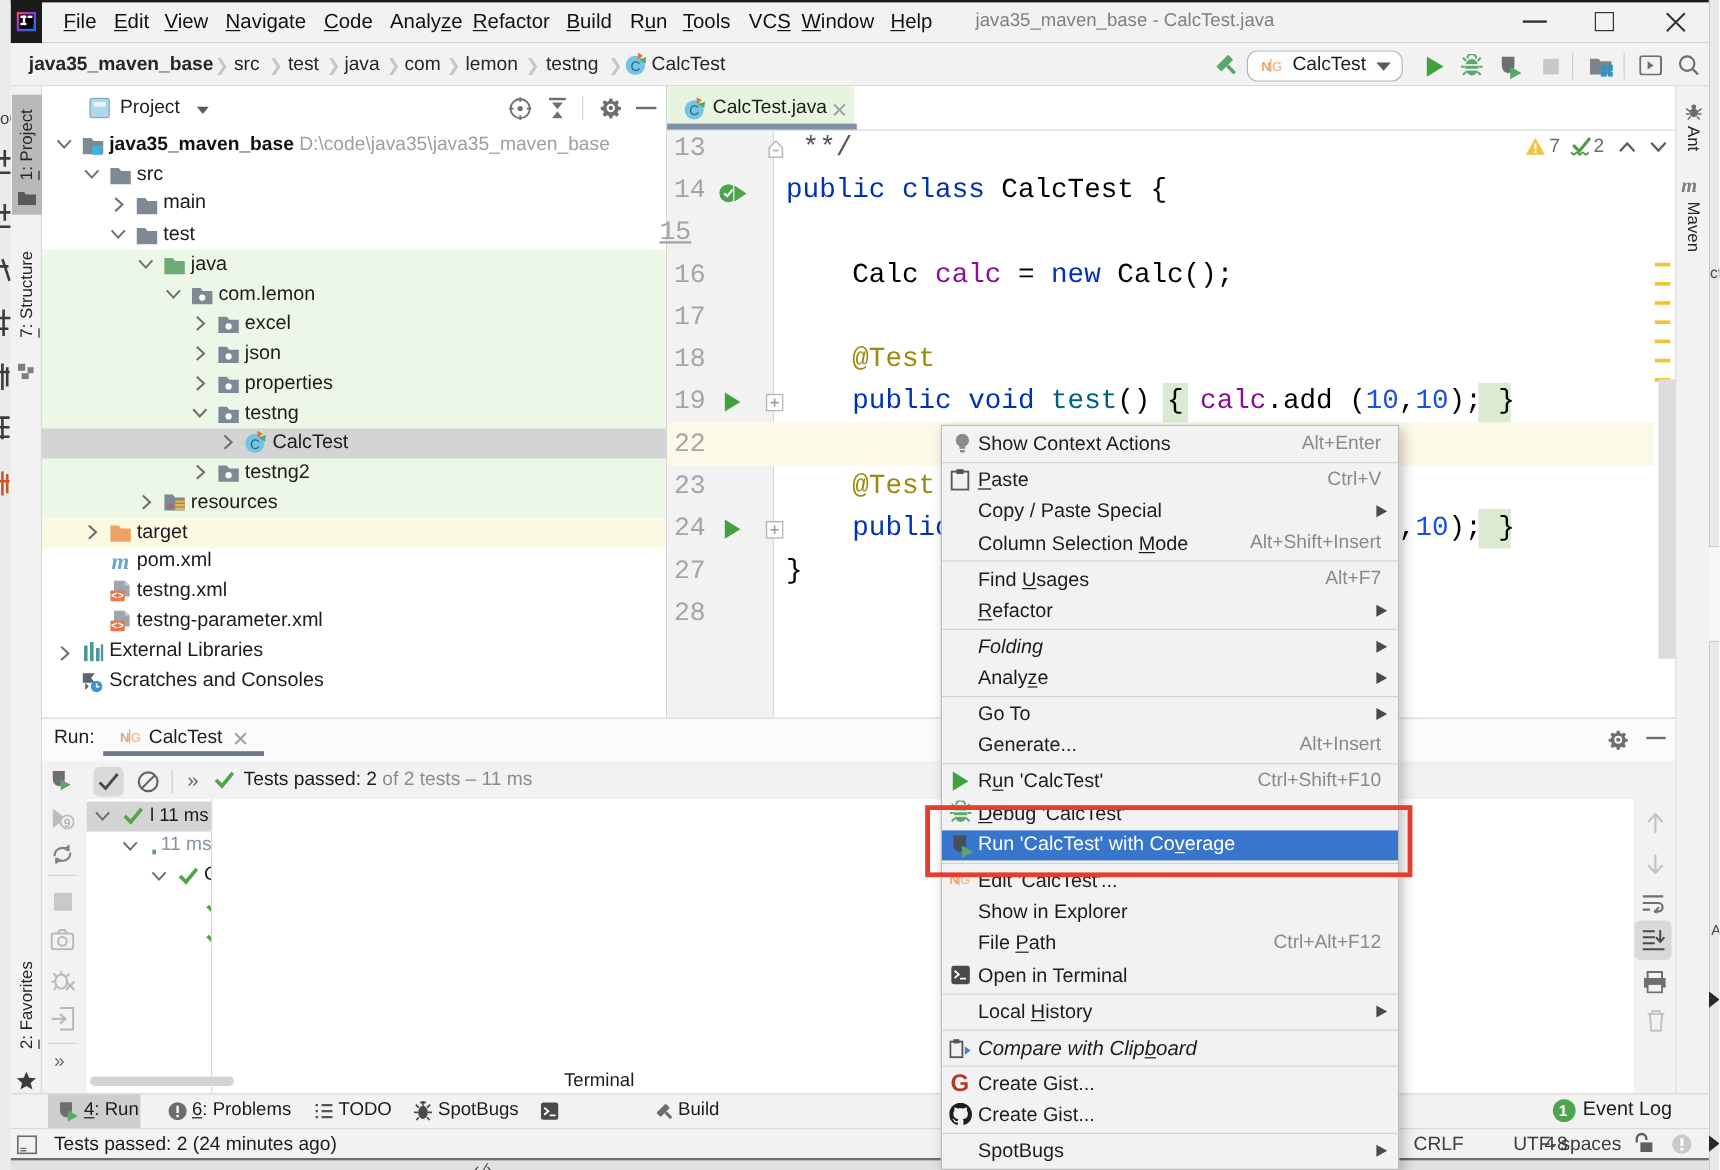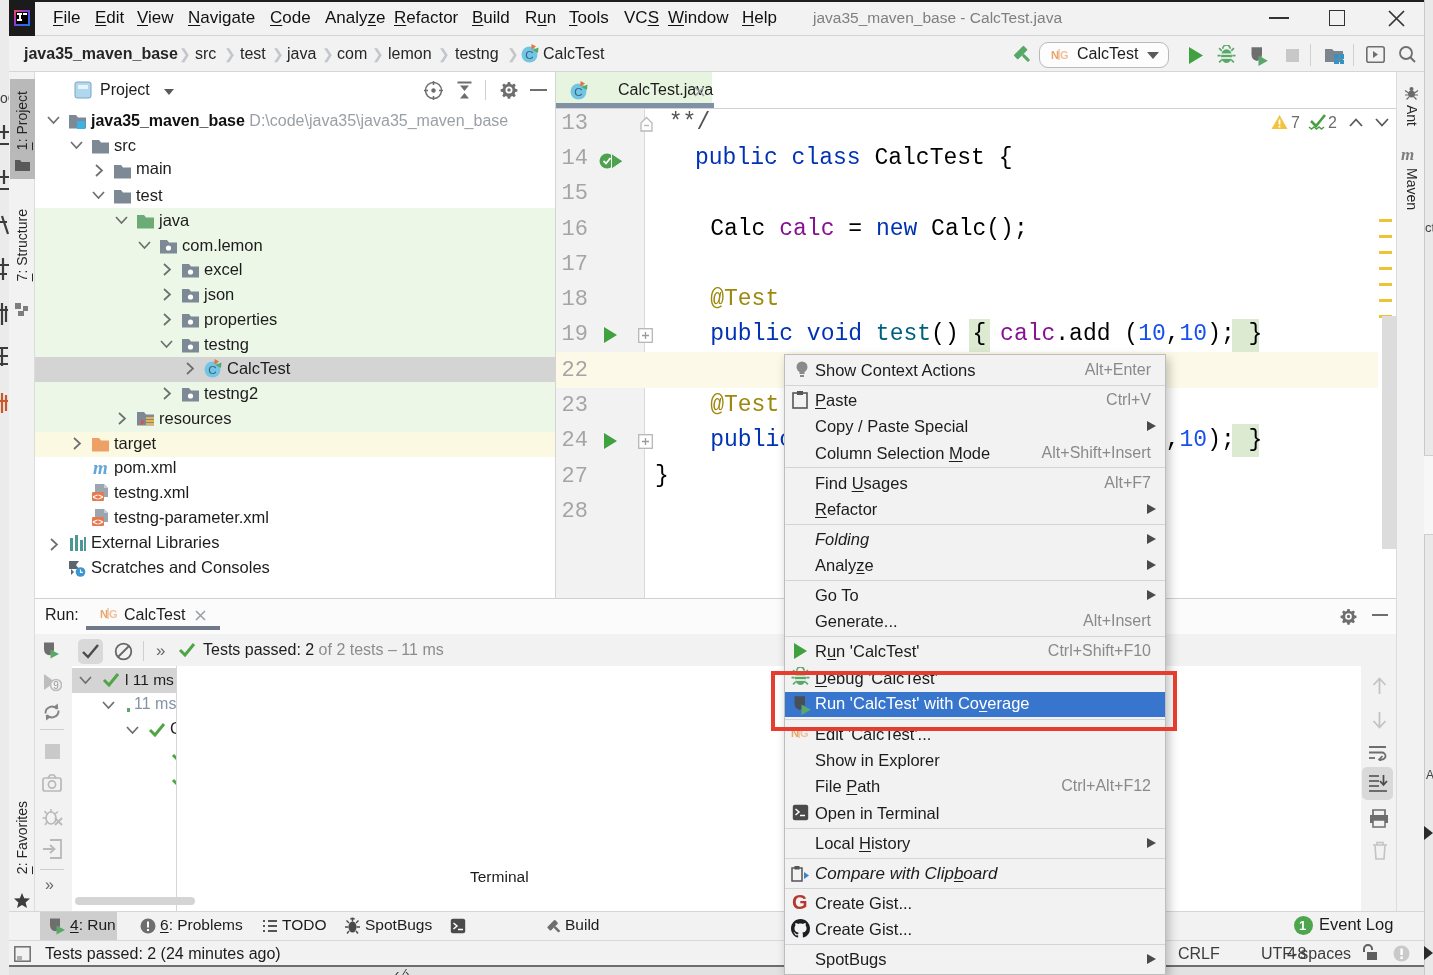--- a/index.html
+++ b/index.html
@@ -413,33 +413,33 @@
       <use href="#i-scratch"></use>
     </svg>
 <span class="tlabel abs" style="left:91px;top:558px;">Scratches and Consoles</span>
 
 <div class="abs" style="left:556px;top:72px;width:840px;height:37px;background:#ffffff;border-bottom:1px solid #d2d2d2;"></div>
 <div class="abs" style="left:556px;top:72px;width:156px;height:36px;background:#e7f4df;"></div>
 <div class="abs" style="left:556px;top:103px;width:158px;height:5px;background:#8191a5;"></div>
 <svg class="abs" style="left:570px;top:81px;" width="19" height="19">
       <use href="#i-class"></use>
     </svg>
-<span class="abs" style="left:594px;top:81px;font-size:16px;color:#1c1c1c;margin-left:24px;">CalcTest.java</span>
+<span class="abs" style="left:594px;top:81px;font-size:16px;color:#1c1c1c;">CalcTest.java</span>
 <svg class="abs" style="left:694px;top:86px;" width="11" height="11">
       <path d="M1 1 L10 10 M10 1 L1 10" stroke="#9aa0a6" stroke-width="1.6"></path>
     </svg>
 
 <div class="abs" style="left:556px;top:109px;width:840px;height:489px;background:#ffffff;"></div>
 <div class="abs" style="left:556px;top:109px;width:89px;height:489px;background:#f2f2f2;border-right:1px solid #d9d9d9;"></div>
 
 <div class="abs" style="left:556px;top:352px;width:822px;height:36px;background:#fcf9e8;"></div>
 
 <div class="lnum abs" style="left:548px;top:106px;">13</div>
 <div class="lnum abs" style="left:548px;top:141px;">14</div>
-<div class="lnum abs" style="left:548px;top:176px;">15</div>
+<div class="lnum abs" style="left:536px;top:176px;text-decoration:underline;">15</div>
 <div class="lnum abs" style="left:548px;top:212px;">16</div>
 <div class="lnum abs" style="left:548px;top:247px;">17</div>
 <div class="lnum abs" style="left:548px;top:282px;">18</div>
 <div class="lnum abs" style="left:548px;top:317px;">19</div>
 <div class="lnum abs" style="left:548px;top:353px;">22</div>
 <div class="lnum abs" style="left:548px;top:388px;">23</div>
 <div class="lnum abs" style="left:548px;top:423px;">24</div>
 <div class="lnum abs" style="left:548px;top:459px;">27</div>
 <div class="lnum abs" style="left:548px;top:494px;">28</div>
 
@@ -465,21 +465,21 @@
 <svg class="abs" style="left:638px;top:434px;" width="15" height="15">
       <rect x="0.7" y="0.7" width="13.6" height="13.6" fill="#fff" stroke="#b6b6b6" stroke-width="1.3"></rect>
       <path d="M4 7.5 h7 M7.5 4 v7" stroke="#9b9b9b" stroke-width="1.3"></path>
     </svg>
 
 <div class="abs" style="left:969px;top:319px;width:21px;height:33px;background:#dcead2;"></div>
 <div class="abs" style="left:1232px;top:319px;width:27px;height:33px;background:#dcead2;"></div>
 <div class="abs" style="left:1232px;top:424px;width:27px;height:33px;background:#dcead2;"></div>
 
 <div class="code" style="left:655px;top:106px;"><span class="cmt"> **/</span></div>
-<div class="code" style="left:655px;top:141px;margin-left:40px;"><span class="kw">public class</span> CalcTest {</div>
+<div class="code" style="left:655px;top:141px;"><span class="kw">public class</span> CalcTest {</div>
 <div class="code" style="left:655px;top:212px;">    Calc <span class="fld">calc</span> = <span class="kw">new</span> Calc();</div>
 <div class="code" style="left:655px;top:282px;"><span class="ann">    @Test</span></div>
 <div class="code" style="left:655px;top:317px;">    <span class="kw">public void</span> <span class="mtd">test</span>() { <span class="fld">calc</span>.add (<span class="num">10</span>,<span class="num">10</span>); }</div>
 <div class="code" style="left:655px;top:388px;"><span class="ann">    @Test</span></div>
 <div class="code" style="left:655px;top:423px;">    <span class="kw">public void</span> <span class="mtd">test</span>() { <span class="fld">calc</span>.add (<span class="num">10</span>,<span class="num">10</span>); }</div>
 <div class="code" style="left:655px;top:459px;">}</div>
 
 <svg class="abs" style="left:1271px;top:114px;" width="17" height="16">
       <path d="M8.5 1 L16.5 15 H0.5 Z" fill="#f2c33c"></path>
       <rect x="7.6" y="5.5" width="1.8" height="5" fill="#fff"></rect>
@@ -658,21 +658,21 @@
       <ellipse cx="8.5" cy="10" rx="4" ry="5.5" fill="#4a4a4a"></ellipse>
       <path d="M8.5 4.5 V2 M5 6 L2.5 3.5 M12 6 L14.5 3.5 M4.5 10 H1 M12.5 10 H16 M5 14 L3 16.5 M12 14 L14 16.5" stroke="#4a4a4a" stroke-width="1.4"></path>
       <path d="M6 2.5 a2.5 2 0 0 1 5 0" fill="#4a4a4a"></path>
     </svg>
 <span class="btab abs" style="left:365px;top:916px;">SpotBugs</span>
 <svg class="abs" style="left:450px;top:918px;" width="16" height="16">
       <rect x="0.8" y="0.8" width="14.4" height="14.4" rx="2" fill="#4a4a4a"></rect>
       <path d="M3.5 5 L7 8 L3.5 11" fill="none" stroke="#fff" stroke-width="1.5"></path>
       <path d="M8 11.5 h5" stroke="#fff" stroke-width="1.5"></path>
     </svg>
-<span class="btab abs" style="left:470px;top:868px;">Terminal</span>
+<span class="btab abs" style="left:470px;top:892px;">Terminal</span>
 <svg class="abs" style="left:545px;top:917px;" width="18" height="18">
       <g transform="rotate(-45 9 9)">
         <rect x="3" y="5" width="11" height="5" rx="1" fill="#6e6e6e"></rect>
         <rect x="7.5" y="10" width="2.5" height="7" rx="1" fill="#6e6e6e"></rect>
       </g>
     </svg>
 <span class="btab abs" style="left:565px;top:916px;">Build</span>
 <circle class="abs" style="left:1294px;top:916px;width:19px;height:19px;background:#4da54d;border-radius:50%;"></circle>
 <span class="abs" style="left:1299px;top:918px;font-size:13px;color:#fff;font-weight:bold;">1</span>
 <span class="btab abs" style="left:1319px;top:915px;font-size:16.5px;">Event Log</span>

